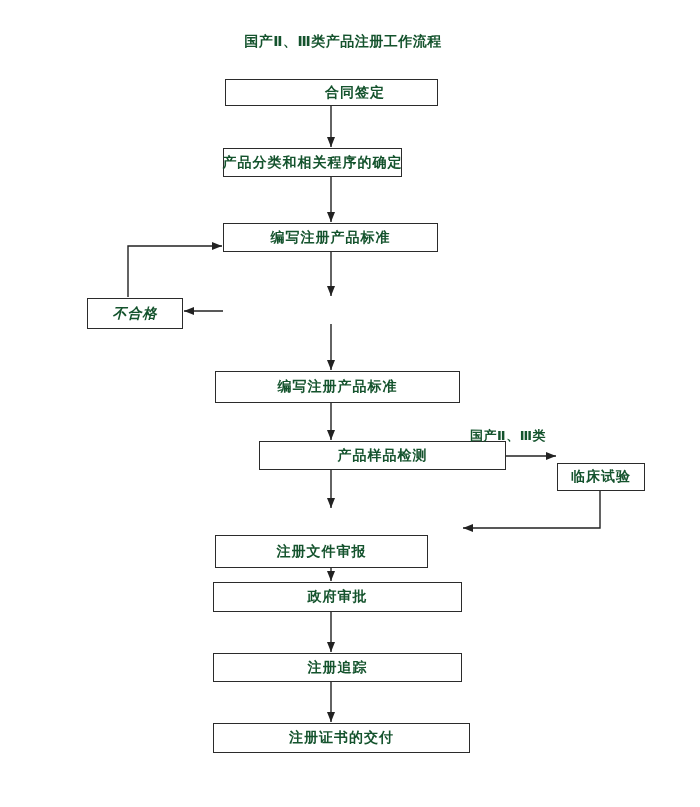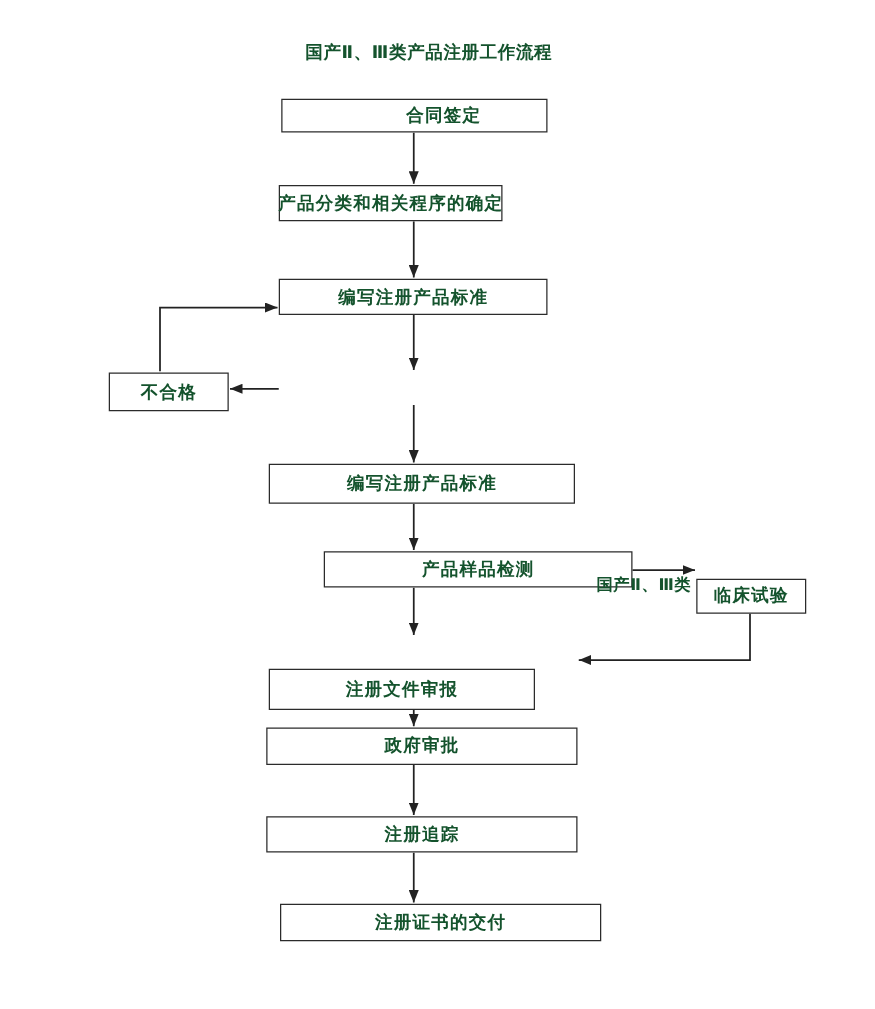--- a/index.html
+++ b/index.html
@@ -42,23 +42,22 @@
     white-space: nowrap;
   }
   .edge-label {
     position: absolute;
     left: 463px;
     top: 427px;
     width: 90px;
     font-size: 13px;
     font-weight: bold;
     letter-spacing: 0.5px;
-    text-align: right;
+    text-align: center;
     white-space: nowrap;
-    margin-top: 32px;
   }
 </style>
 </head>
 <body>
 
 <div id="canvas">
 
   <svg id="connectors" viewBox="0 0 700 807" xmlns="http://www.w3.org/2000/svg">
     <defs>
       <marker id="arrow" markerWidth="10" markerHeight="8" refX="10" refY="4" orient="auto" markerUnits="userSpaceOnUse">
@@ -84,31 +83,31 @@
 
   <div class="diagram-title">国产Ⅱ、Ⅲ类产品注册工作流程</div>
 
   <div class="node" style="left:225px; top:79px;  width:213px; height:27px;padding-left:47px;">合同签定</div>
 
   <div class="node" style="left:223px; top:148px; width:179px; height:29px;">产品分类和相关程序的确定</div>
 
   <div class="node" style="left:223px; top:223px; width:215px; height:29px;">编写注册产品标准</div>
 
 
-  <div class="node" style="left:87px;  top:298px; width:96px;  height:31px;">不合格</div>
+  <div class="node" style="left:87px;  top:298px; width:96px;  height:31px;font-style:italic;">不合格</div>
 
   <div class="node" style="left:215px; top:371px; width:245px; height:32px;">编写注册产品标准</div>
 
   <div class="node" style="left:215px; top:441px; width:247px; height:29px;margin-left:44px;">产品样品检测</div>
 
   <div class="node" style="left:557px; top:463px; width:88px;  height:28px;">临床试验</div>
 
   <div class="node" style="left:215px; top:535px; width:213px; height:33px;">注册文件审报</div>
 
   <div class="node" style="left:213px; top:582px; width:249px; height:30px;">政府审批</div>
 
   <div class="node" style="left:213px; top:653px; width:249px; height:29px;">注册追踪</div>
 
-  <div class="node" style="left:213px; top:723px; width:257px; height:30px;margin-left:11px;">注册证书的交付</div>
+  <div class="node" style="left:213px; top:723px; width:257px; height:30px;">注册证书的交付</div>
 
   <div class="edge-label">国产Ⅱ、Ⅲ类</div>
 
 </div>
 
 </body></html>

